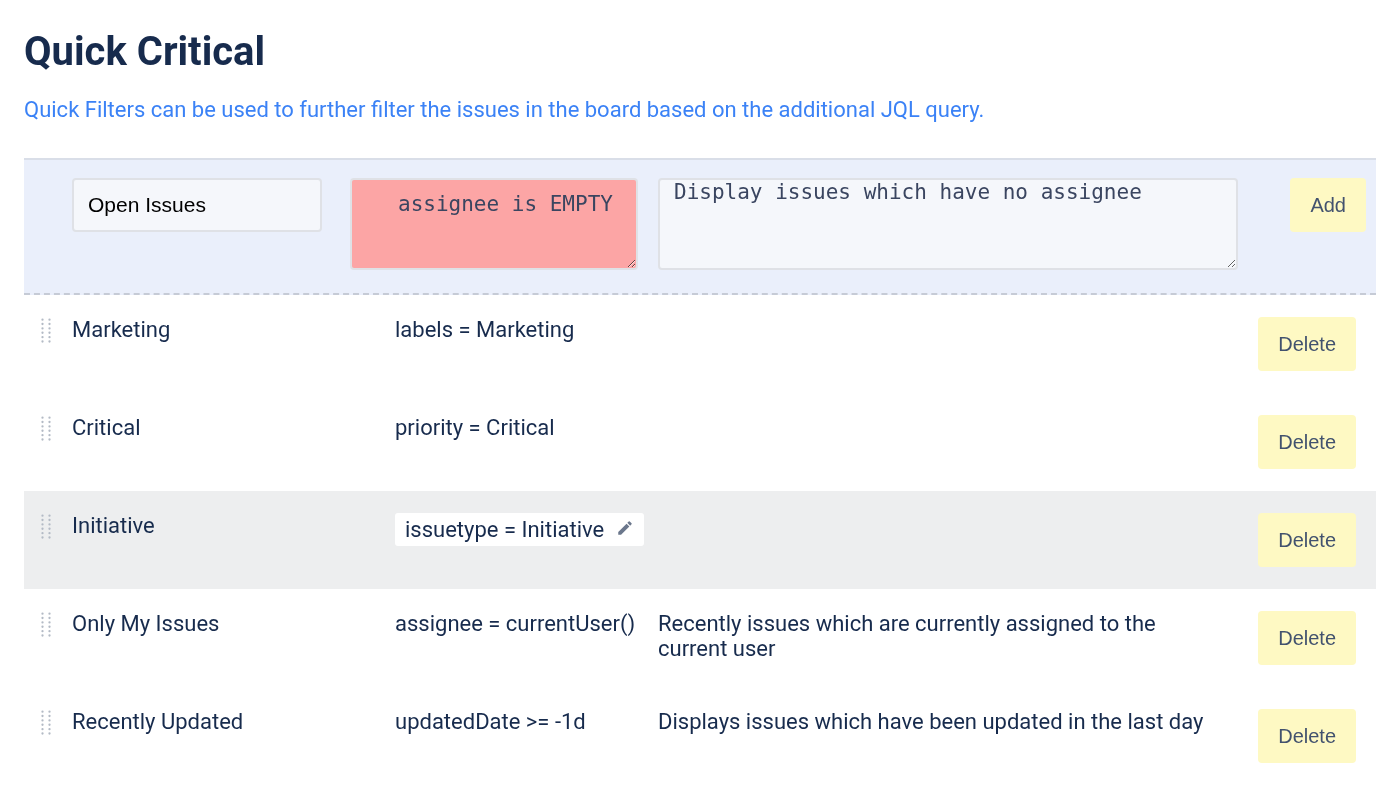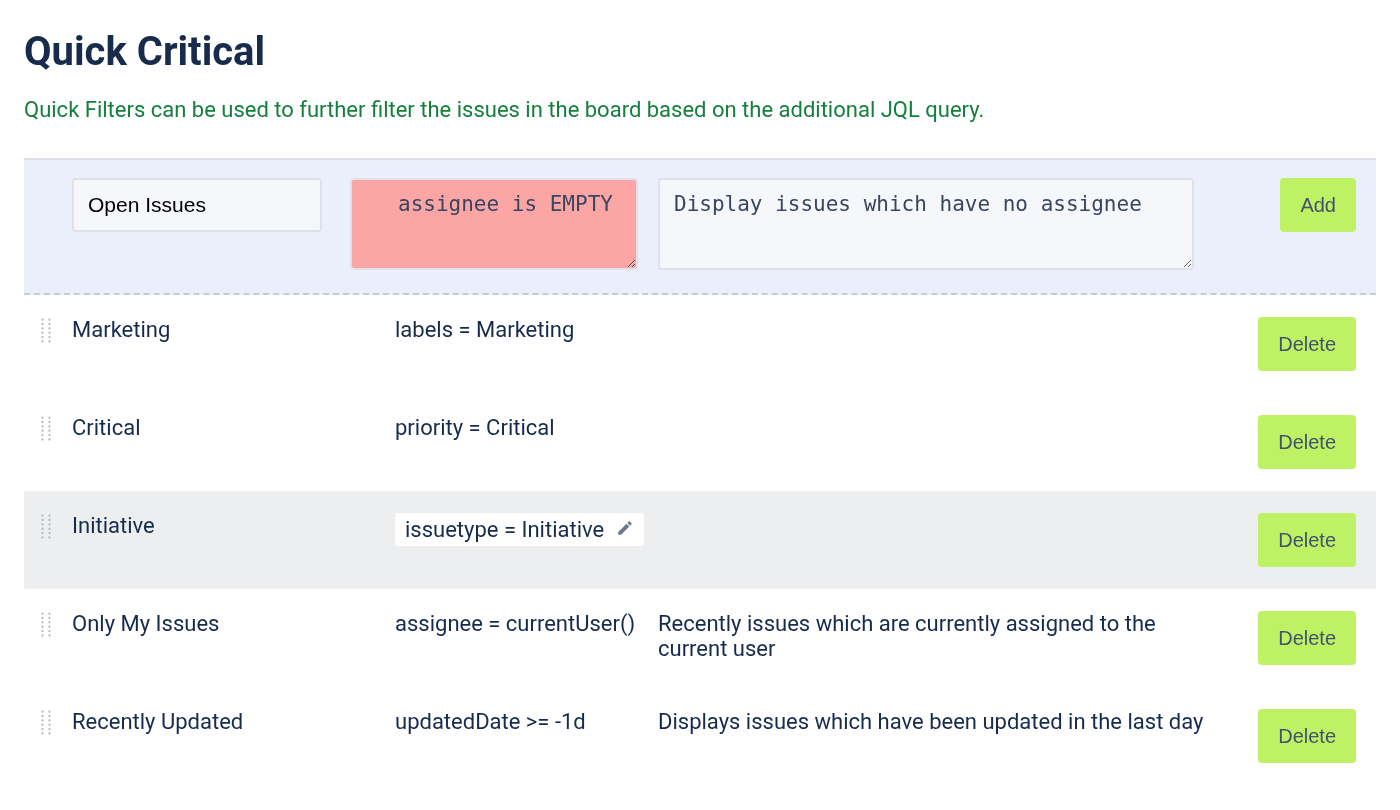--- a/index.html
+++ b/index.html
@@ -11,21 +11,21 @@
     font-size: 21px;
   }
   h1.page-title {
     font-size: 40px;
     font-weight: 700;
     color: #172B4D;
     margin-bottom: 22px;
   }
   p.page-desc {
     font-size: 22px;
-    color: #15803d;
+    color: #3b82f6;
     margin-bottom: 36px;
   }
   .filters-table {
     width: 100%;
   }
   .header-row {
     display: grid;
     grid-template-columns: 40px 270px 300px 1fr 140px;
     align-items: center;
     padding: 6px 0 10px 0;
@@ -71,35 +71,35 @@
   .check-icon {
     position: absolute;
     left: 12px; top: 14px;
     width: 26px; height: 26px;
     background: #2da44e;
     border-radius: 50%;
     display: flex; align-items: center; justify-content: center;
   }
   .check-icon svg { width: 14px; height: 14px; }
   .desc-textarea {
-    width: 536px;
+    width: 580px;
     height: 92px;
     border: 2px solid #dfe1e6;
     border-radius: 4px;
     background: #F5F7FB;
-    padding: 12px 14px;
+    padding: 0 14px;
     font-size: 21px;
     color: #3a4560;
     resize: both;
   }
   .add-btn, .delete-btn {
     display: inline-flex;
     align-items: center;
     justify-content: center;
-    background: #bef264;
+    background: #fef9c3;
     border: none;
     border-radius: 4px;
     color: #42526E;
     font-size: 20px;
     height: 54px;
     padding: 0 20px;
     cursor: pointer;
   }
   .data-row {
     display: grid;

